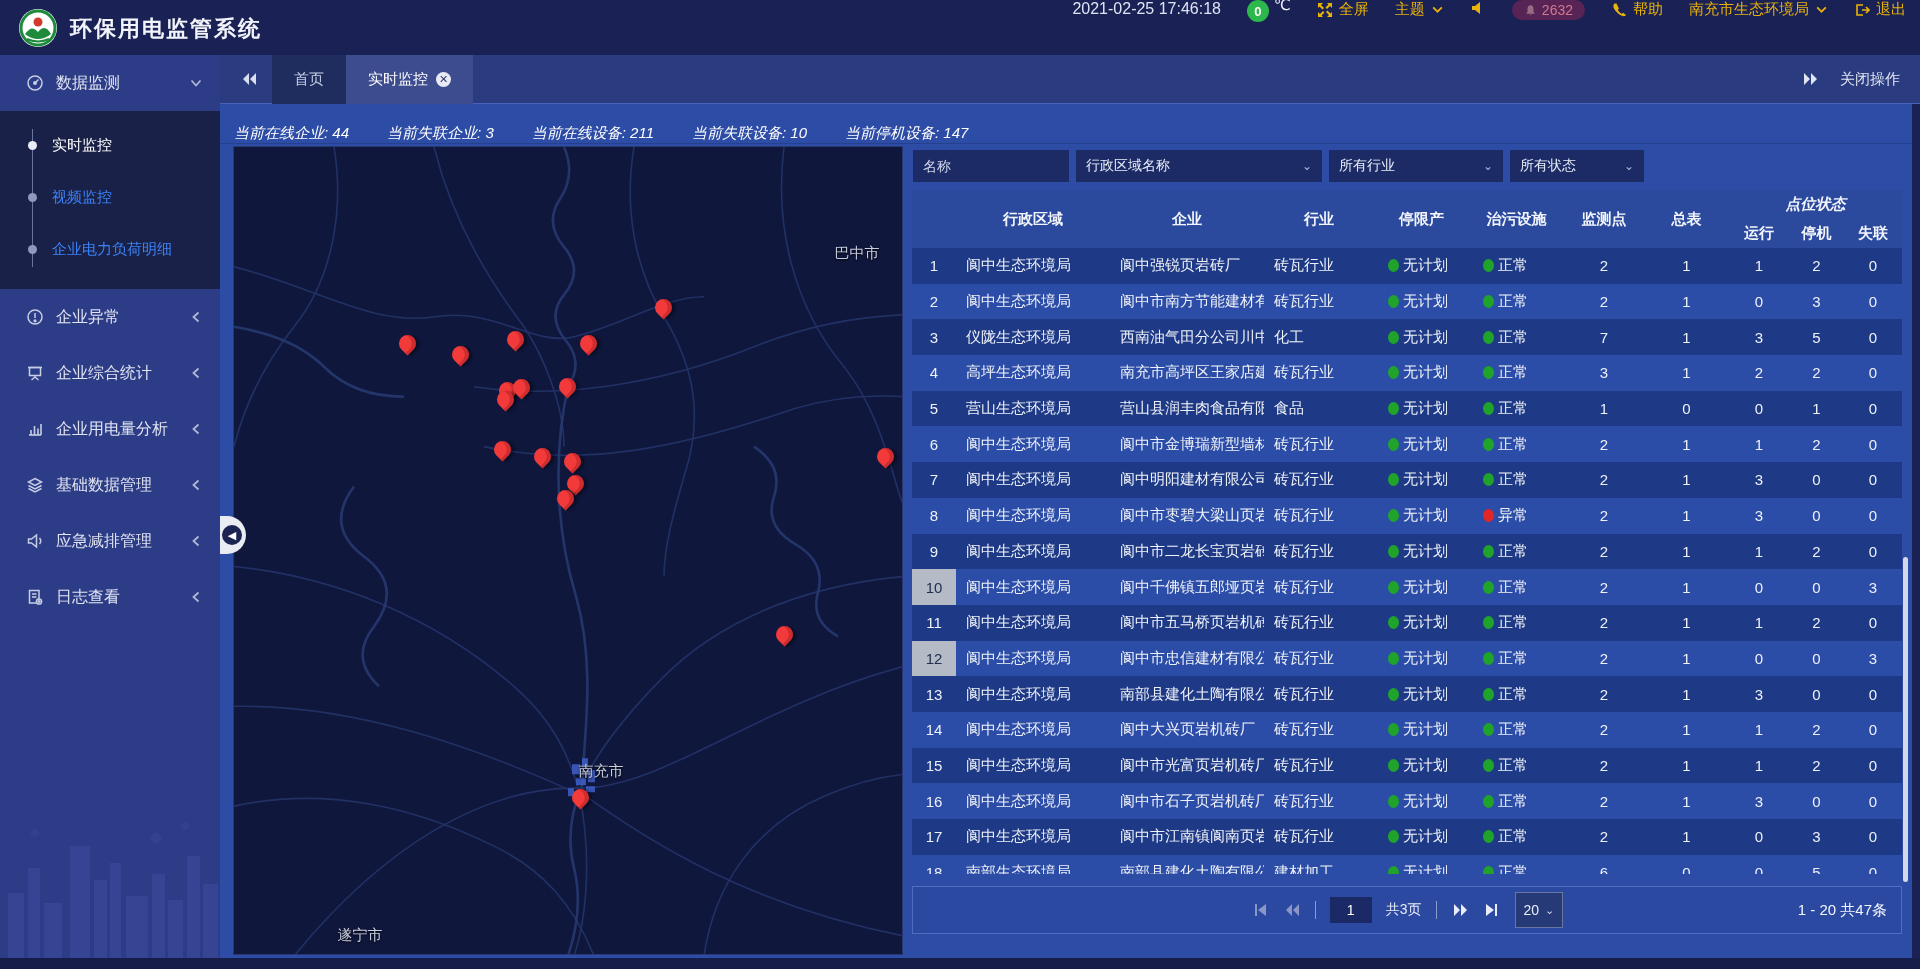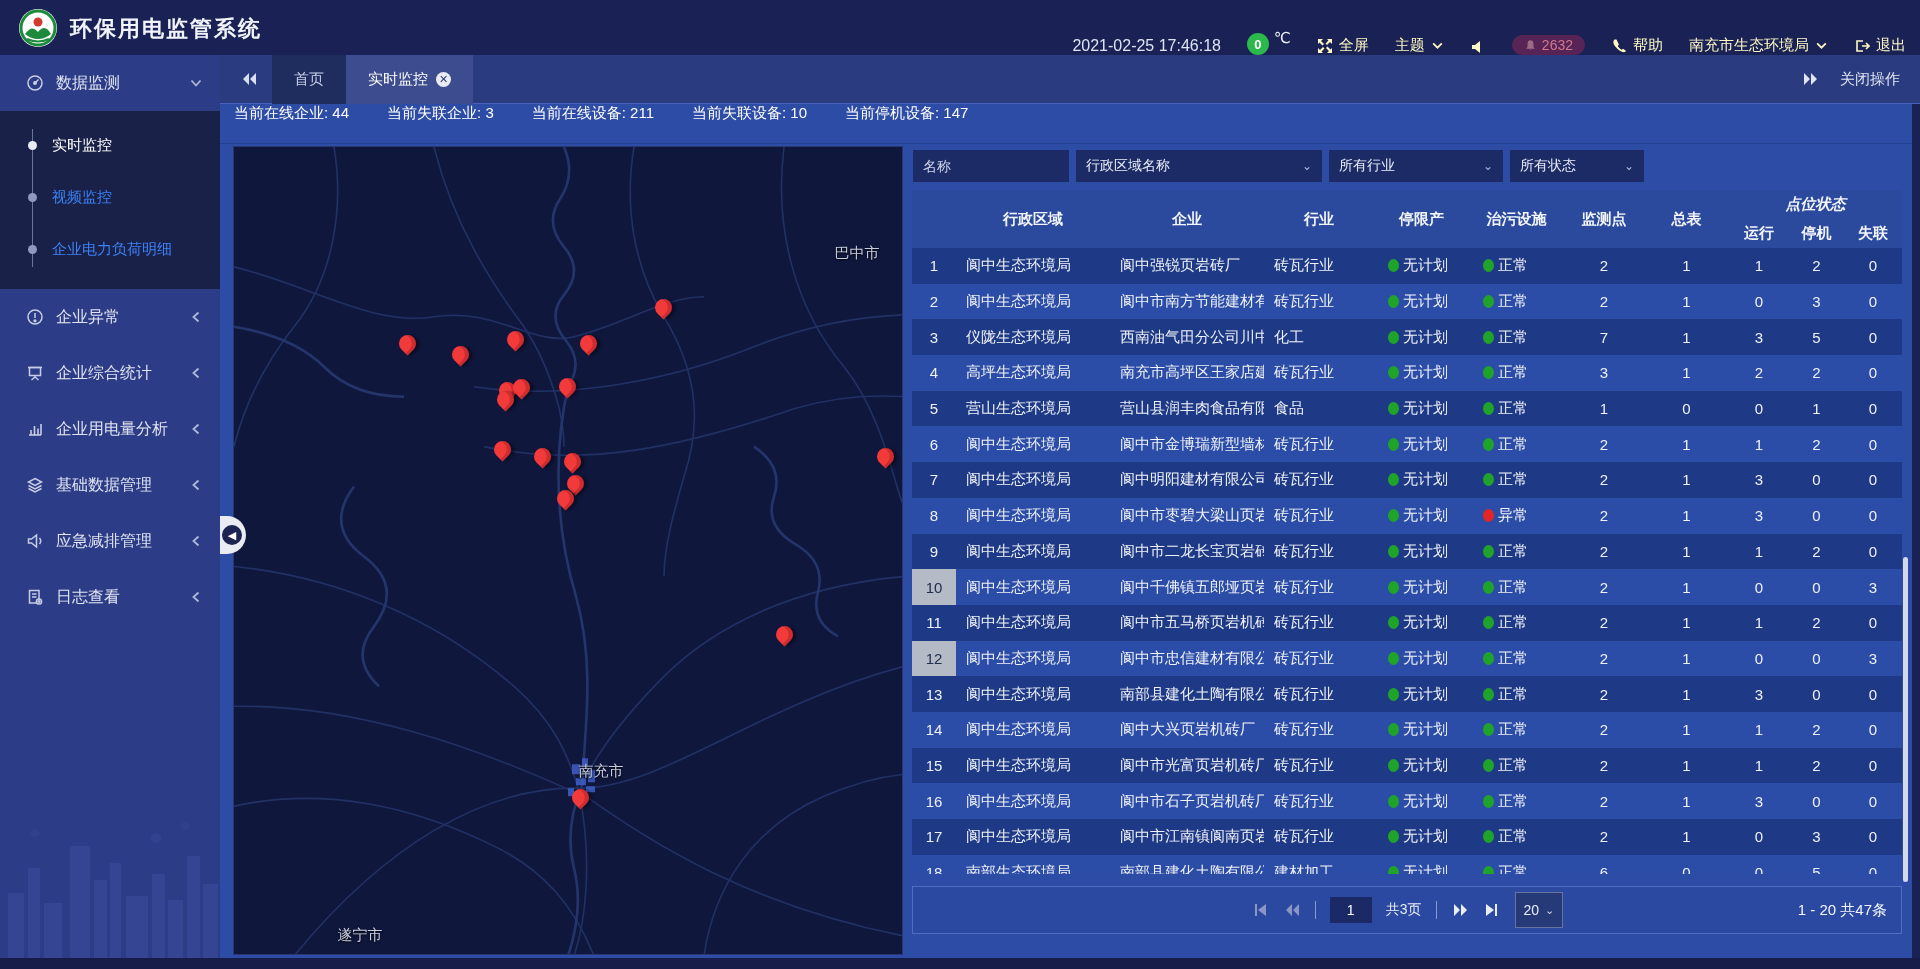--- a/index.html
+++ b/index.html
@@ -3,26 +3,26 @@
 <meta charset="utf-8">
 <style>
   html,body{margin:0;padding:0;background:#0d1334;}
   *{box-sizing:border-box;font-family:"Liberation Sans","DejaVu Sans",sans-serif;}
   .screen{position:relative;width:1920px;height:969px;background:#1a2154;overflow:hidden;}
 
   
   .top-bar{position:absolute;left:0;top:0;width:1920px;height:55px;background:#1a2154;display:flex;align-items:center;}
   .logo{position:absolute;left:18px;top:8px;width:40px;height:40px;}
   .app-title{position:absolute;left:70px;top:14px;font-size:22px;font-weight:bold;color:#f2f4fb;letter-spacing:2px;}
-  .top-right{position:absolute;right:14px;top:0;height:55px;display:flex;align-items:flex-end;gap:26px;color:#d6dcf0;font-size:15px;}
+  .top-right{position:absolute;right:14px;top:0;height:55px;display:flex;align-items:flex-start;gap:26px;color:#d6dcf0;font-size:15px;}
   .datetime{color:#dfe4f4;font-size:16px;}
   .temp{display:flex;align-items:center;gap:5px;}
   .temp-circle{width:22px;height:22px;border-radius:50%;background:#2db84d;color:#fff;font-size:13px;font-weight:bold;display:flex;align-items:center;justify-content:center;}
   .temp-unit{font-size:15px;color:#eef1fa;position:relative;top:-6px;}
-  .top-item{display:flex;align-items:center;gap:6px;cursor:pointer;color:#fef9c3;}
+  .top-item{display:flex;align-items:center;gap:6px;cursor:pointer;color:#eab308;}
   .notif-pill{display:flex;align-items:center;gap:5px;background:rgba(150,40,85,.5);border-radius:11px;padding:2px 12px;color:#cf7990;font-size:14px;}
   .icon16{width:16px;height:16px;display:inline-block;}
   .icon14{width:13px;height:13px;display:inline-block;}
 
   
   .sidebar{position:absolute;left:0;top:55px;width:220px;height:903px;background:#2d3c86;overflow:hidden;}
   .side-item{position:relative;height:56px;display:flex;align-items:center;padding:0 18px 0 26px;color:#dfe3f2;font-size:16px;cursor:pointer;}
   .s-icon{width:18px;height:18px;margin-right:12px;flex:none;}
   .s-label{flex:1;}
   .s-chev{width:12px;height:12px;opacity:.85;}
@@ -41,21 +41,21 @@
   
   .tab-bar{position:absolute;left:220px;top:55px;width:1700px;height:49px;background:#2b3b80;border-bottom:1px solid #4a62bc;display:flex;align-items:center;}
   .tab-nav{width:30px;height:30px;margin:0 8px 0 14px;display:flex;align-items:center;justify-content:center;color:#d9dff0;cursor:pointer;}
   .tab{height:49px;display:flex;align-items:center;gap:8px;padding:0 22px;font-size:15px;color:#c7cfe8;background:#1f2d5e;cursor:pointer;}
   .tab.active{background:#3c4c8e;color:#ffffff;}
   .tab-close{width:15px;height:15px;border-radius:50%;background:#e8ebf4;color:#2f3c6e;font-size:11px;line-height:15px;text-align:center;font-weight:bold;}
   .tab-bar-right{margin-left:auto;display:flex;align-items:center;gap:22px;padding-right:20px;color:#dfe4f2;font-size:15px;}
 
   
   .main-bg{position:absolute;left:220px;top:104px;width:1692px;height:854px;background:#2d4ca6;}
-  .status-bar{position:absolute;left:220px;top:104px;width:1692px;height:40px;display:flex;align-items:flex-start;gap:38px;padding-left:14px;border-bottom:1px solid #24418f;color:#fff;font-size:15px;}
+  .status-bar{position:absolute;left:220px;top:104px;width:1692px;height:40px;display:flex;align-items:flex-end;gap:38px;padding-left:14px;border-bottom:1px solid #24418f;color:#fff;font-size:15px;font-style:italic;}
   .status-item span{color:#ffffff;}
 
   
   .map-panel{position:absolute;left:233px;top:146px;width:670px;height:809px;background:#10173d;border:1px solid rgba(90,120,210,.35);overflow:hidden;}
   .city-label{position:absolute;color:#c7cdde;font-size:15px;transform:translate(-50%,-50%);text-shadow:0 1px 2px #000;}
   .pin{position:absolute;width:17px;height:17px;background:var(--marker);border-radius:50% 50% 50% 0;transform:rotate(-45deg);box-shadow:inset -3px -3px 0 rgba(140,20,25,.35), 2px 3px 3px rgba(0,0,0,.4);}
 
   
   .filters{position:absolute;left:913px;top:150px;height:17px;display:flex;gap:7px;}
   .f-input{width:156px;height:32px;background:#1c2b66;border:none;color:#e8ecf8;font-size:14px;padding:0 10px;outline:none;}

